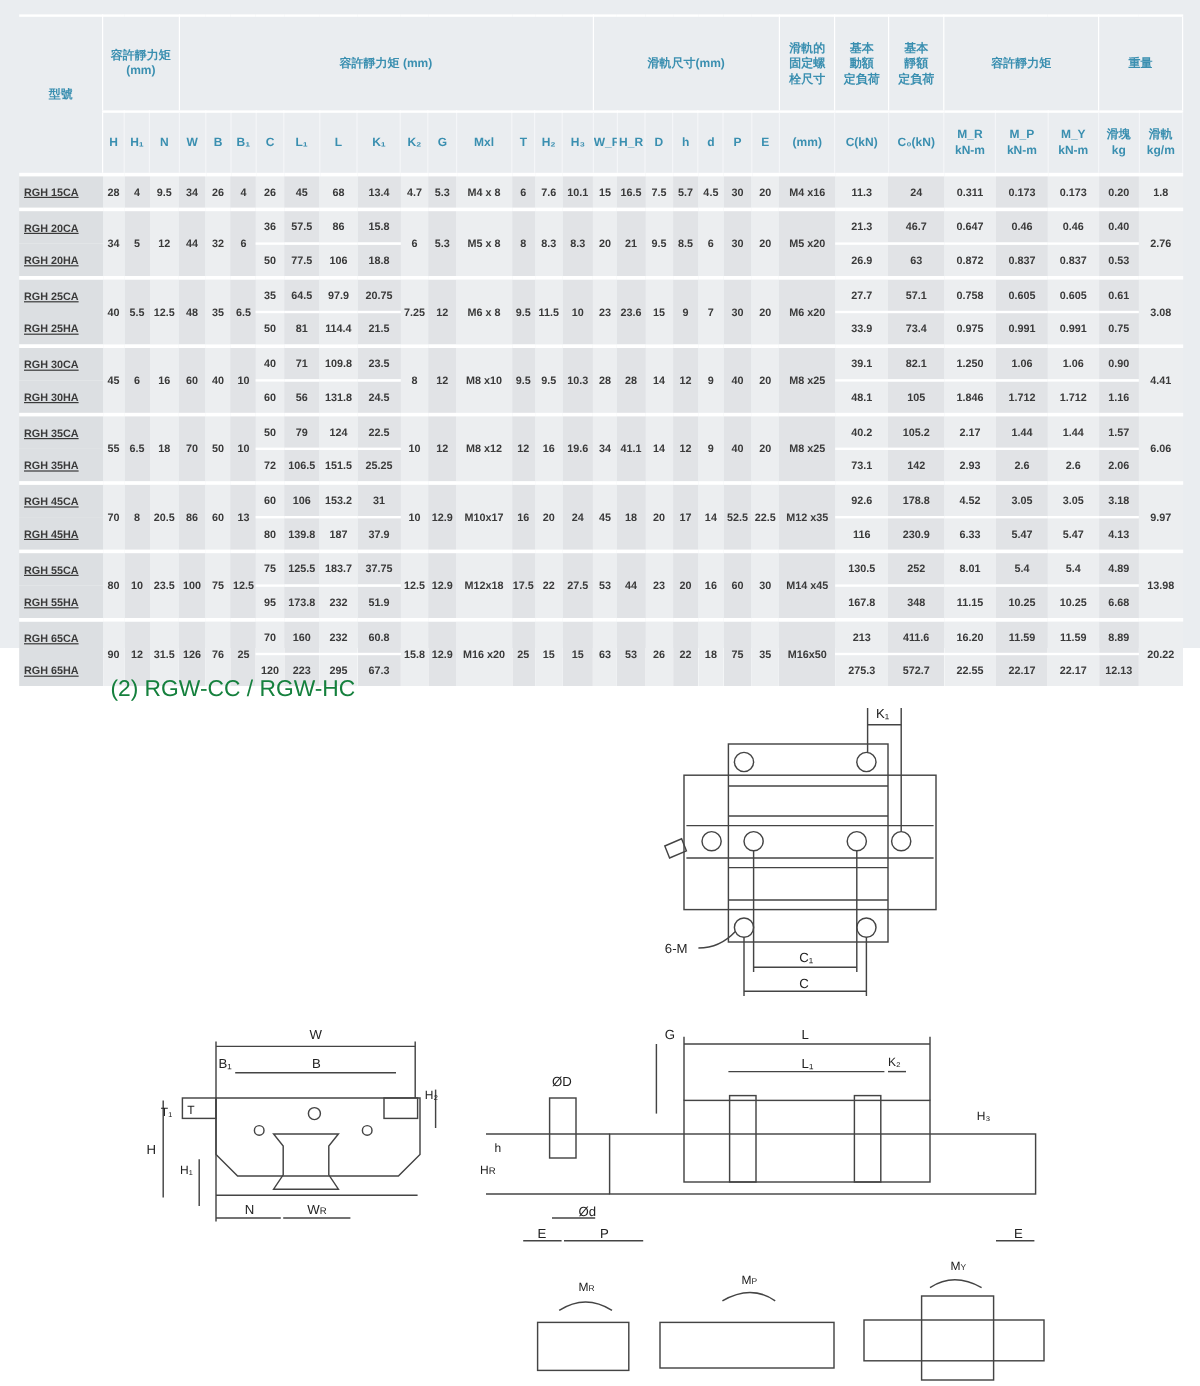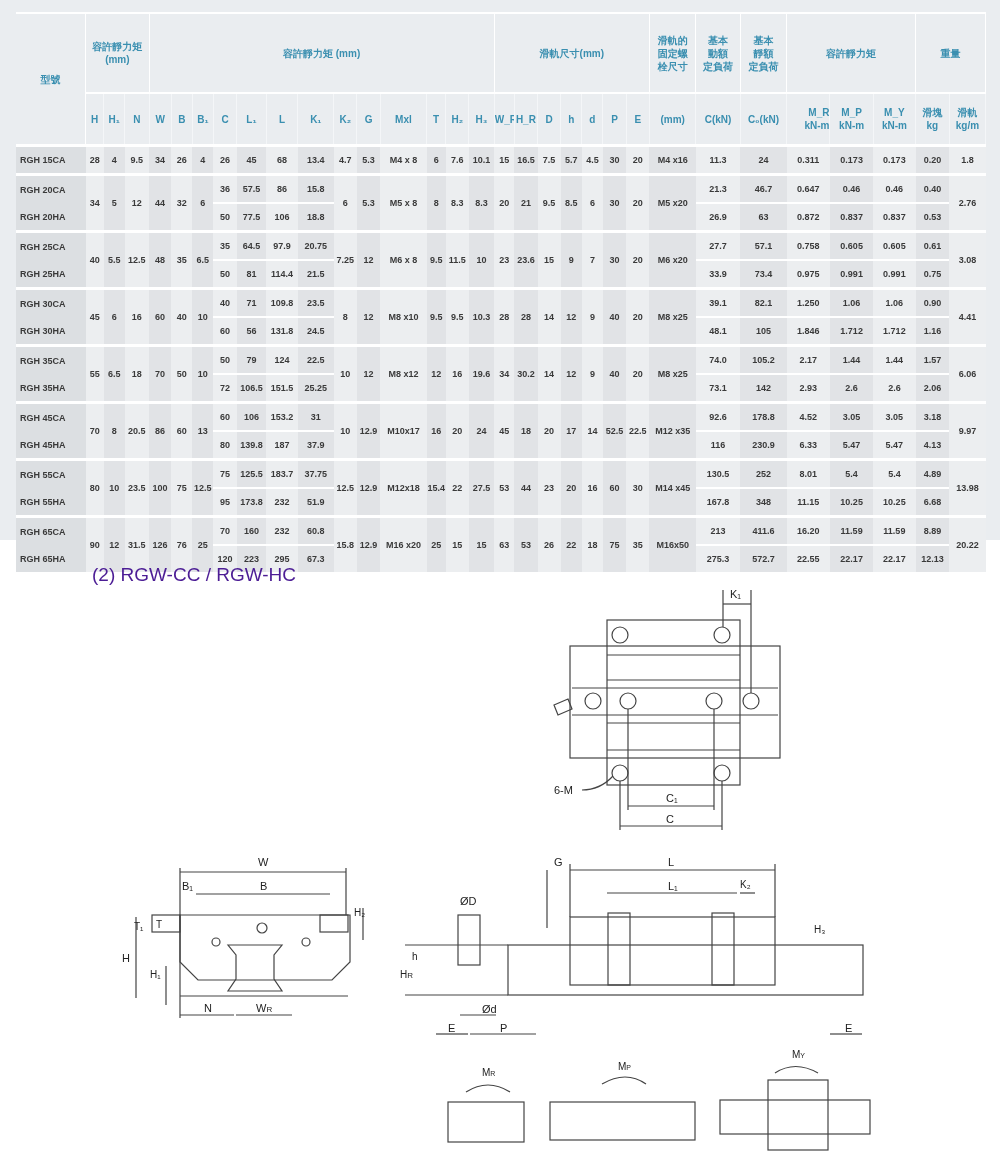--- a/index.html
+++ b/index.html
@@ -8,24 +8,24 @@
   table.spec{position:absolute;left:16px;top:12px;width:970px;border-collapse:collapse;table-layout:fixed;}
   table.spec td, table.spec th{padding:0;text-align:center;vertical-align:middle;font-size:9px;color:#3a3a3a;font-weight:bold;white-space:nowrap;overflow:hidden;}
   table.spec th{color:#3a8fb0;font-weight:bold;font-size:10px;line-height:13px;}
   table.spec thead tr.h1 th{height:78px;border-bottom:2px solid #fff;border-right:1px solid #fff;}
   table.spec thead tr.h2 th{height:50px;border-right:1px solid #f4f6f8;}
   table.spec thead tr.h1{border-top:2px solid #fff;}
   table.spec thead tr.last th{border-bottom:3px solid #fff;}
   table.spec tbody td{height:26px;border-bottom:0;}
   table.spec tbody tr.grp td{border-top:3px solid #fff;}
   table.spec tbody tr.sub td.split{border-top:2px solid #fff;}
-  .model{background:#dcdfe2;text-align:left !important;padding-left:4px !important;font-size:9px;}
+  .model{background:#dcdfe2;text-align:left !important;padding-left:4px !important;font-size:9px;text-decoration:underline;}
   .sh{background:#e1e3e6;}
   .pl{background:#eceef0;}
-  .title{position:absolute;left:92px;top:564px;font-size:19px;color:#4c1d95;font-family:"Liberation Sans",sans-serif;}
+  .title{position:absolute;left:92px;top:564px;font-size:19px;color:#15803d;font-family:"Liberation Sans",sans-serif;}
   svg{position:absolute;}
   svg text{font-family:"Liberation Sans",sans-serif;fill:#222;}
 </style>
 </head>
 <body>
 
 <div class="tablewrap">
 <table class="spec" id="spec">
   <colgroup>
     <col style="width:66px">
@@ -100,21 +100,21 @@
           <th>W_R</th>
           <th>H_R</th>
           <th>D</th>
           <th>h</th>
           <th>d</th>
           <th>P</th>
           <th>E</th>
           <th>(mm)</th>
           <th>C(kN)</th>
           <th>C₀(kN)</th>
-          <th style="white-space: pre-line; text-align: right;">M_R
+          <th style="white-space: pre-line;">M_R
 kN-m</th>
           <th style="white-space: pre-line;">M_P
 kN-m</th>
           <th style="white-space: pre-line;">M_Y
 kN-m</th>
           <th style="white-space: pre-line;">滑塊
 kg</th>
           <th style="white-space: pre-line; margin-left: 48px;">滑軌
 kg/m</th>
         </tr>
@@ -307,28 +307,28 @@
           <td class="sh">79</td>
           <td class="pl">124</td>
           <td class="sh">22.5</td>
           <td class="pl" rowspan="2">10</td>
           <td class="sh" rowspan="2">12</td>
           <td class="pl" rowspan="2">M8 x12</td>
           <td class="sh" rowspan="2">12</td>
           <td class="pl" rowspan="2">16</td>
           <td class="sh" rowspan="2">19.6</td>
           <td class="pl" rowspan="2">34</td>
-          <td class="sh" rowspan="2">30.2</td>
+          <td class="sh" rowspan="2">41.1</td>
           <td class="pl" rowspan="2">14</td>
           <td class="sh" rowspan="2">12</td>
           <td class="pl" rowspan="2">9</td>
           <td class="sh" rowspan="2">40</td>
           <td class="pl" rowspan="2">20</td>
           <td class="sh" rowspan="2">M8 x25</td>
-          <td class="pl">74.0</td>
+          <td class="pl">40.2</td>
           <td class="sh">105.2</td>
           <td class="pl">2.17</td>
           <td class="sh">1.44</td>
           <td class="pl">1.44</td>
           <td class="sh">1.57</td>
           <td class="pl" rowspan="2">6.06</td>
         </tr>
         <tr class="sub">
           <td class="model">RGH 35HA</td>
           <td class="pl split">72</td>
@@ -397,21 +397,21 @@
           <td class="sh" rowspan="2">100</td>
           <td class="pl" rowspan="2">75</td>
           <td class="sh" rowspan="2">12.5</td>
           <td class="pl">75</td>
           <td class="sh">125.5</td>
           <td class="pl">183.7</td>
           <td class="sh">37.75</td>
           <td class="pl" rowspan="2">12.5</td>
           <td class="sh" rowspan="2">12.9</td>
           <td class="pl" rowspan="2">M12x18</td>
-          <td class="sh" rowspan="2">15.4</td>
+          <td class="sh" rowspan="2">17.5</td>
           <td class="pl" rowspan="2">22</td>
           <td class="sh" rowspan="2">27.5</td>
           <td class="pl" rowspan="2">53</td>
           <td class="sh" rowspan="2">44</td>
           <td class="pl" rowspan="2">23</td>
           <td class="sh" rowspan="2">20</td>
           <td class="pl" rowspan="2">16</td>
           <td class="sh" rowspan="2">60</td>
           <td class="pl" rowspan="2">30</td>
           <td class="sh" rowspan="2">M14 x45</td>

